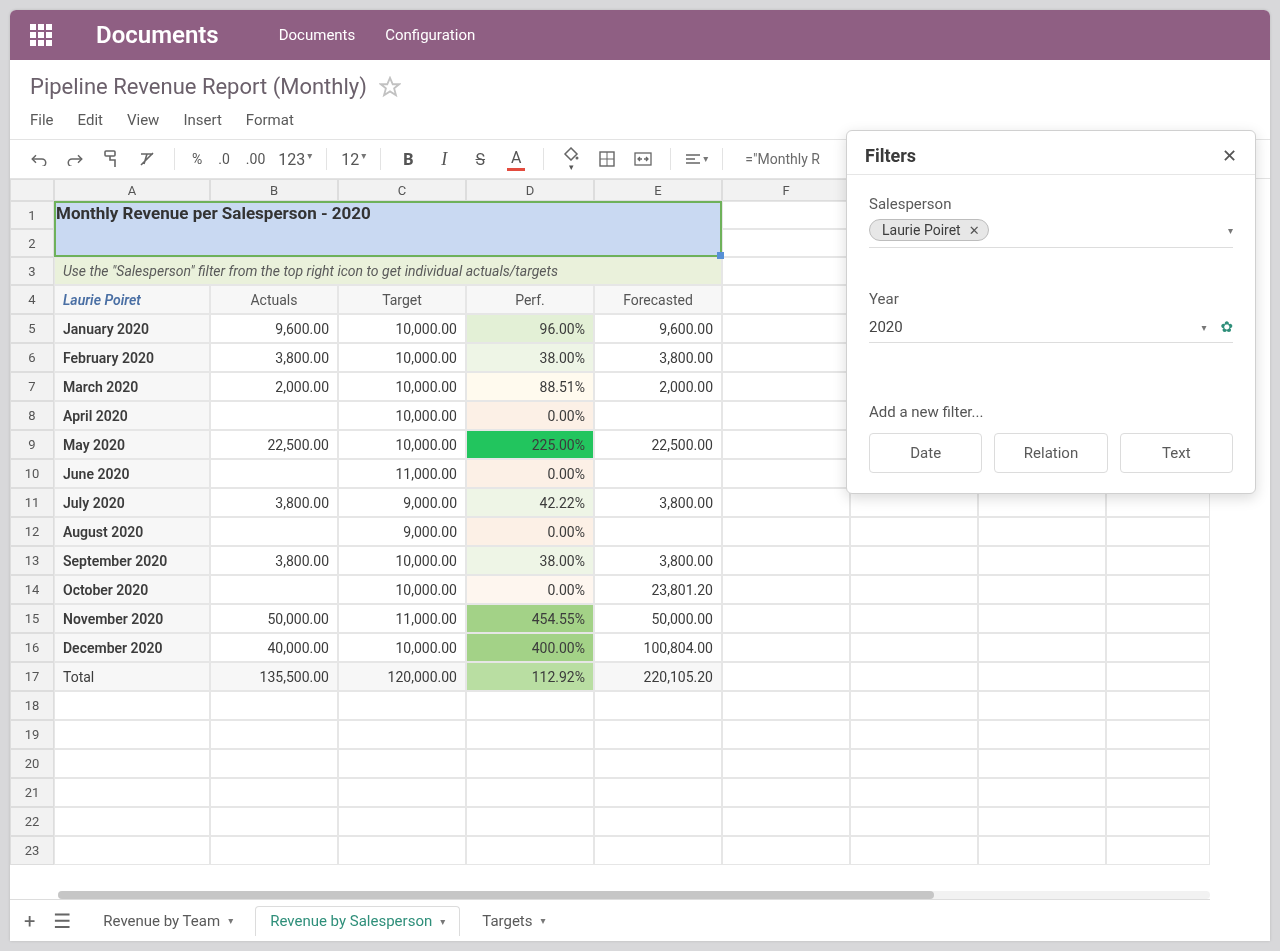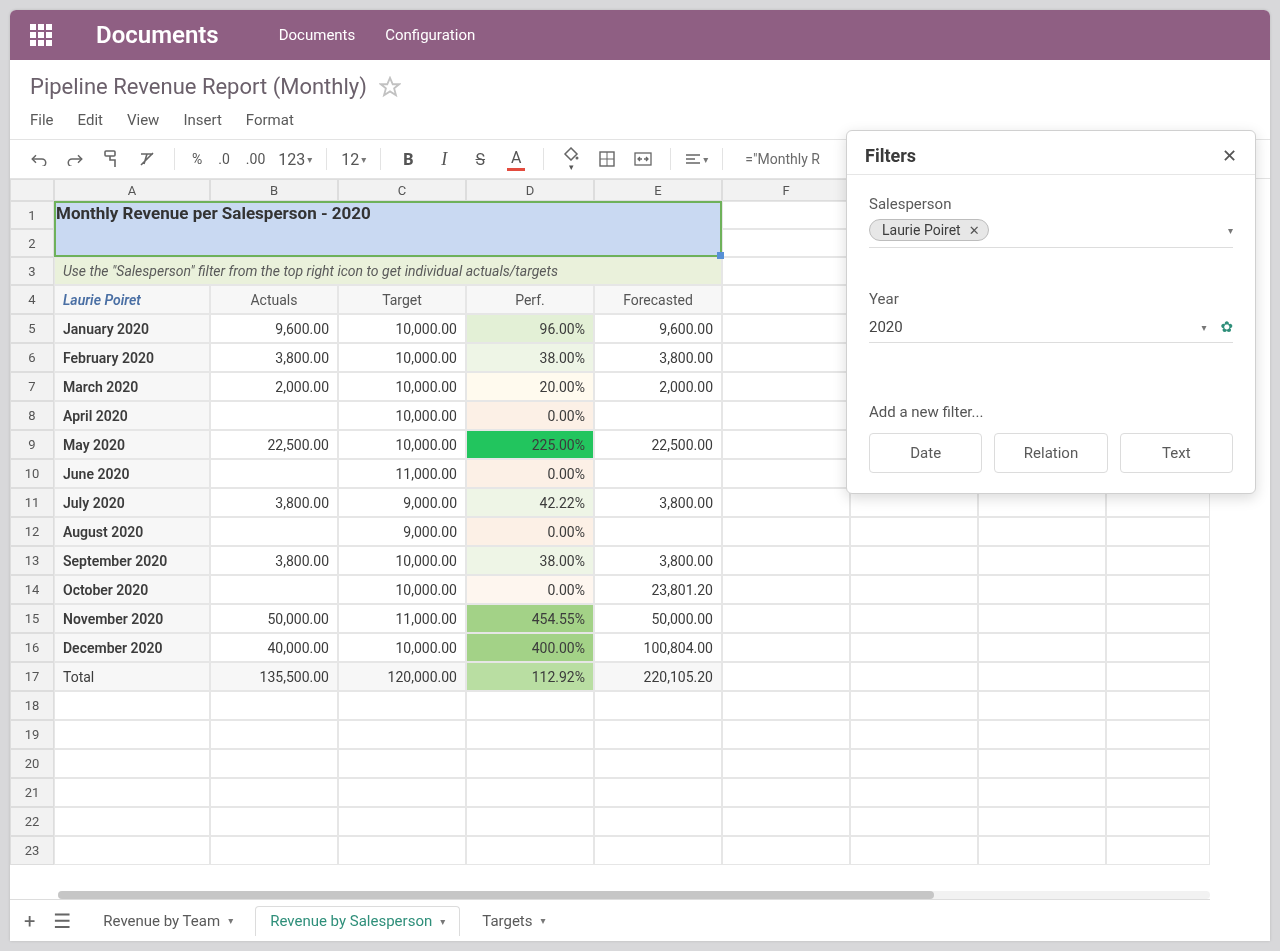--- a/index.html
+++ b/index.html
@@ -19,21 +19,21 @@
 .star-icon svg { width:22px; height:22px; fill:none; stroke:#c2c2c2; stroke-width:2; }
 
 
 .menubar { padding:4px 20px 10px 20px; display:flex; gap:24px; color:#5a5a5a; font-size:15px; }
 
 
 .toolbar { border-top:1px solid #e3e3e3; border-bottom:1px solid #e3e3e3; height:40px; display:flex; align-items:center; padding:0 16px; gap:10px; color:#555; }
 .tool-sep { width:1px; height:22px; background:#e3e3e3; margin:0 4px; }
 .tool-btn { width:26px; height:26px; display:flex; align-items:center; justify-content:center; font-size:16px; border-radius:3px; }
 .tool-txt { font-size:14px; padding:0 3px; }
-.tool-dd { display:flex; align-items:center; gap:2px; }
+.tool-dd { display:flex; align-items:flex-start; gap:2px; }
 .caret { font-size:10px; color:#777; }
 .font-underline { display:flex; flex-direction:column; align-items:center; gap:1px; }
 .font-underline .bar { width:18px; height:3px; background:#e34b3e; }
 .fill-drop { display:flex; flex-direction:column; align-items:center; gap:1px; }
 .fill-drop .tri { font-size:9px; }
 .formula-bar { margin-left:8px; flex:1; font-size:14px; color:#6a6a6a; overflow:hidden; white-space:nowrap; }
 
 
 .sheet { display:grid; grid-template-columns:44px 156px 128px 128px 128px 128px 128px 128px 128px 104px; }
 .colhead, .rowhead { background:#f2f2f2; border:1px solid #ddd; display:flex; align-items:center; justify-content:center; font-size:13px; color:#555; height:22px; }
@@ -261,21 +261,21 @@
       <div class="cell perf p-grn-4">38.00%</div>
       <div class="cell num">3,800.00</div>
       <div class="cell"></div>
       <div class="cell"></div>
       <div class="cell"></div>
       <div class="cell"></div>
       <div class="rowhead">7</div>
       <div class="cell month-cell">March 2020</div>
       <div class="cell num">2,000.00</div>
       <div class="cell num">10,000.00</div>
-      <div class="cell perf p-yel">20.00%</div>
+      <div class="cell perf p-yel">88.51%</div>
       <div class="cell num">2,000.00</div>
       <div class="cell"></div>
       <div class="cell"></div>
       <div class="cell"></div>
       <div class="cell"></div>
       <div class="rowhead">8</div>
       <div class="cell month-cell">April 2020</div>
       <div class="cell num"></div>
       <div class="cell num">10,000.00</div>
       <div class="cell perf p-red">0.00%</div>

